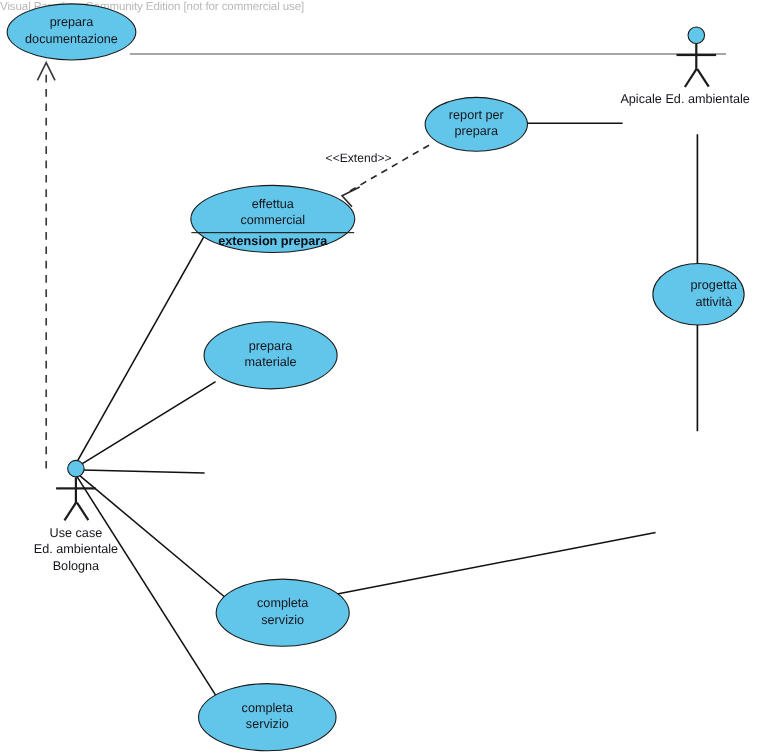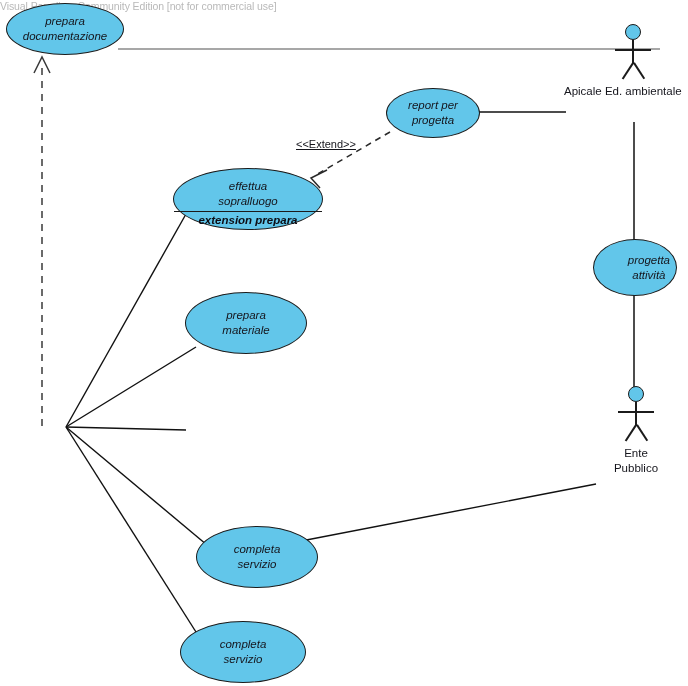--- a/index.html
+++ b/index.html
@@ -41,21 +41,20 @@
     position: absolute;
     border: 1.3px solid #1b1b1b;
     border-radius: 50%;
     background: #62c6ea;
     display: flex;
     flex-direction: column;
     align-items: center;
     justify-content: center;
     z-index: 3;
     text-align: center;
-    font-style: italic;
   }
   .usecase .uc-label {
     font-size: 11.5px;
     color: #15151c;
     line-height: 15px;
     font-family: "Liberation Sans", sans-serif;
     white-space: pre-line;
     padding: 0 6px;
   }
   
@@ -156,35 +155,35 @@
     <line x1="66" y1="427" x2="186" y2="430" stroke="#111111" stroke-width="1.4"></line>
     <line x1="66" y1="427" x2="207" y2="545" stroke="#111111" stroke-width="1.4"></line>
     <line x1="66" y1="427" x2="196" y2="632" stroke="#111111" stroke-width="1.4"></line>
 
     <line x1="634" y1="122" x2="634" y2="245" stroke="#111111" stroke-width="1.5"></line>
     <line x1="634" y1="292" x2="634" y2="392" stroke="#111111" stroke-width="1.5"></line>
 
     <line x1="296" y1="542" x2="596" y2="484" stroke="#111111" stroke-width="1.4"></line>
   </svg>
 
-  <div class="rel-label" style="left:296px; top:138px;text-decoration:underline;">&lt;&lt;Extend&gt;&gt;</div>
+  <div class="rel-label" style="left:296px; top:138px;">&lt;&lt;Extend&gt;&gt;</div>
 
   <div class="usecase" style="left:6px; top:3px; width:118px; height:52px;">
     <div class="uc-label">prepara
 documentazione</div>
   </div>
 
   <div class="usecase" style="left:386px; top:88px; width:94px; height:50px;">
     <div class="uc-label">report per
-progetta</div>
+prepara</div>
   </div>
 
   <div class="usecase with-compartment" style="left:173px; top:168px; width:150px; height:62px;">
     <div class="uc-label">effettua
-sopralluogo</div>
+commercial</div>
     <div class="uc-divider"></div>
     <div class="uc-ext">extension prepara</div>
   </div>
 
   <div class="usecase" style="left:185px; top:292px; width:122px; height:62px;">
     <div class="uc-label">prepara
 materiale</div>
   </div>
 
   <div class="usecase" style="left:593px; top:239px; width:84px; height:57px;align-items:flex-end;">
@@ -196,37 +195,38 @@
   <div class="usecase" style="left:196px; top:526px; width:122px; height:62px;">
     <div class="uc-label">completa
 servizio</div>
   </div>
 
   <div class="usecase" style="left:180px; top:621px; width:126px; height:62px;">
     <div class="uc-label">completa
 servizio</div>
   </div>
 
+  <div class="actor" style="left:14px; top:418px; width:110px;">
+    <div class="actor-figure">
+      <div class="actor-head"></div>
+      <div class="actor-body"></div>
+      <div class="actor-arms"></div>
+      <div class="actor-leg l"></div>
+      <div class="actor-leg r"></div>
+    </div>
+    <div class="actor-label">Use case
+Ed. ambientale
+Bologna</div>
+  </div>
 
   <div class="actor" style="left:606px; top:24px; width:150px; align-items:flex-start;">
     <div class="actor-figure">
       <div class="actor-head"></div>
       <div class="actor-body"></div>
       <div class="actor-arms"></div>
       <div class="actor-leg l"></div>
       <div class="actor-leg r"></div>
     </div>
     <div class="actor-label" style="margin-left:-42px; text-align:left;">Apicale Ed. ambientale</div>
   </div>
 
-  <div class="actor" style="left:606px; top:386px; width:60px;">
-    <div class="actor-figure">
-      <div class="actor-head"></div>
-      <div class="actor-body"></div>
-      <div class="actor-arms"></div>
-      <div class="actor-leg l"></div>
-      <div class="actor-leg r"></div>
-    </div>
-    <div class="actor-label">Ente
-Pubblico</div>
-  </div>
 
 </div>
 
 </body></html>

